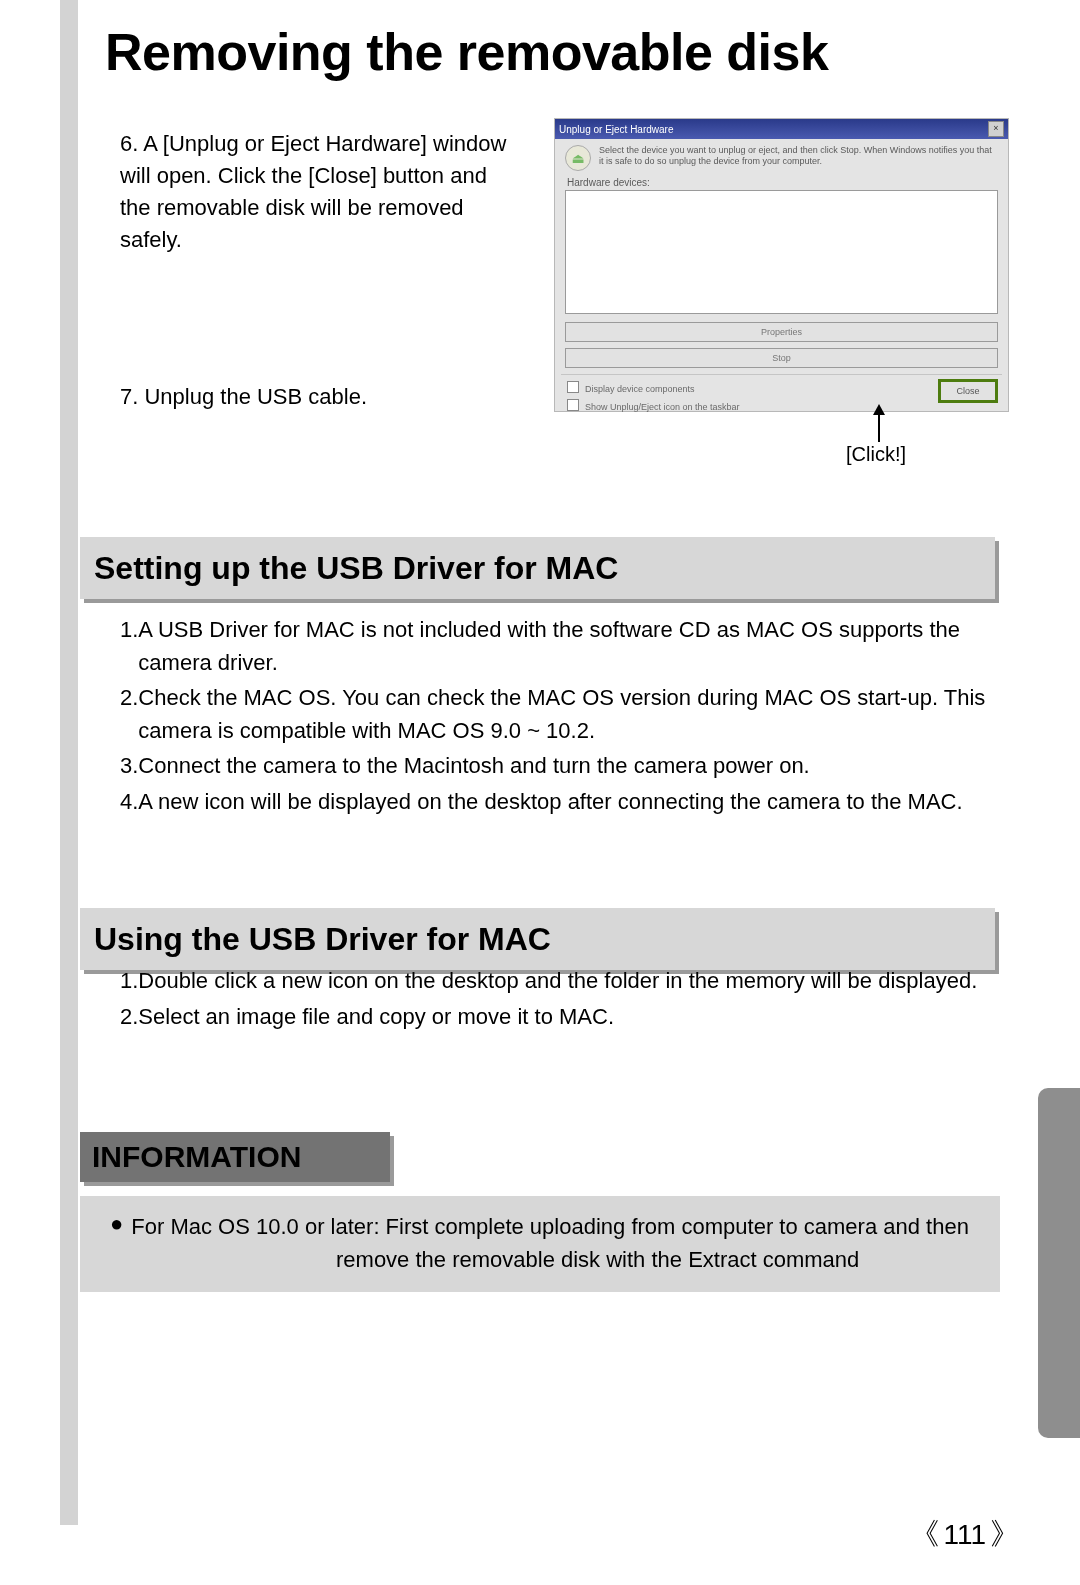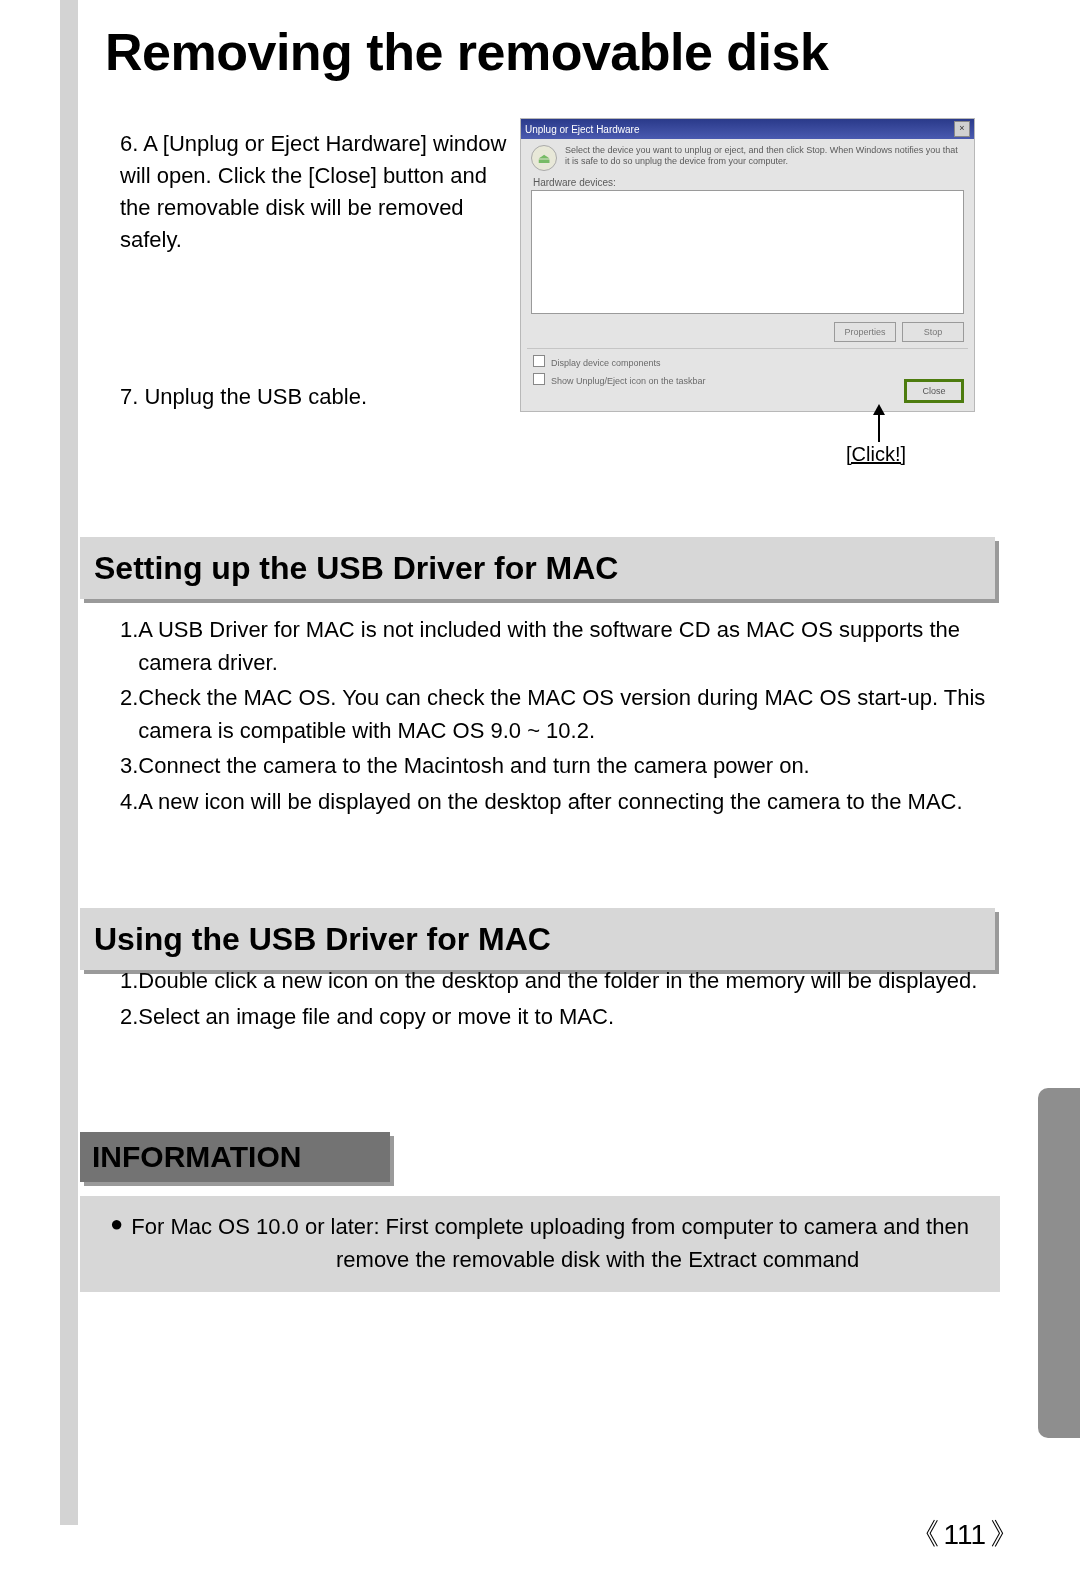--- a/index.html
+++ b/index.html
@@ -51,21 +51,21 @@
     line-height:1.45;
   }
   .step7{
     position:absolute;
     left:120px;
     top:384px;
     font-size:22px;
   }
   .screenshot{
     position:absolute;
-    left:520px;
+    left:554px;
     top:118px;
     width:455px;
     height:294px;
     background:#e4e4e4;
     border:1px solid #b8b8b8;
     box-sizing:border-box;
   }
   .ss-titlebar{
     height:20px;
     background:linear-gradient(#2a3a8a,#4a5ab0);
@@ -112,20 +112,21 @@
   }
   .ss-list{
     margin:0 10px;
     height:122px;
     background:#fff;
     border:1px solid #9a9a9a;
   }
   .ss-btnrow{
     display:flex;justify-content:flex-end;gap:6px;
     padding:8px 10px 4px 10px;
+    flex-direction:column;
   }
   .ss-btn{
     min-width:60px;height:18px;
     background:#e2e2e2;border:1px solid #9a9a9a;
     font-size:9px;color:#777;display:flex;
     align-items:center;justify-content:center;
     filter:blur(0.4px);
   }
   .ss-sep{
     height:1px;background:#c5c5c5;margin:2px 6px;
@@ -154,21 +155,20 @@
     content:"";
     position:absolute;top:-10px;left:-5px;
     border-left:6px solid transparent;
     border-right:6px solid transparent;
     border-bottom:11px solid #000;
   }
   .click-label{
     position:absolute;
     left:846px;top:443px;
     font-size:20px;
-    text-decoration:underline;
   }
   .section-bar{
     position:absolute;
     left:80px;
     width:915px;
     height:62px;
     background:#d7d7d7;
     box-shadow:4px 4px 0 #9a9a9a;
     display:flex;align-items:center;
     padding-left:14px;

